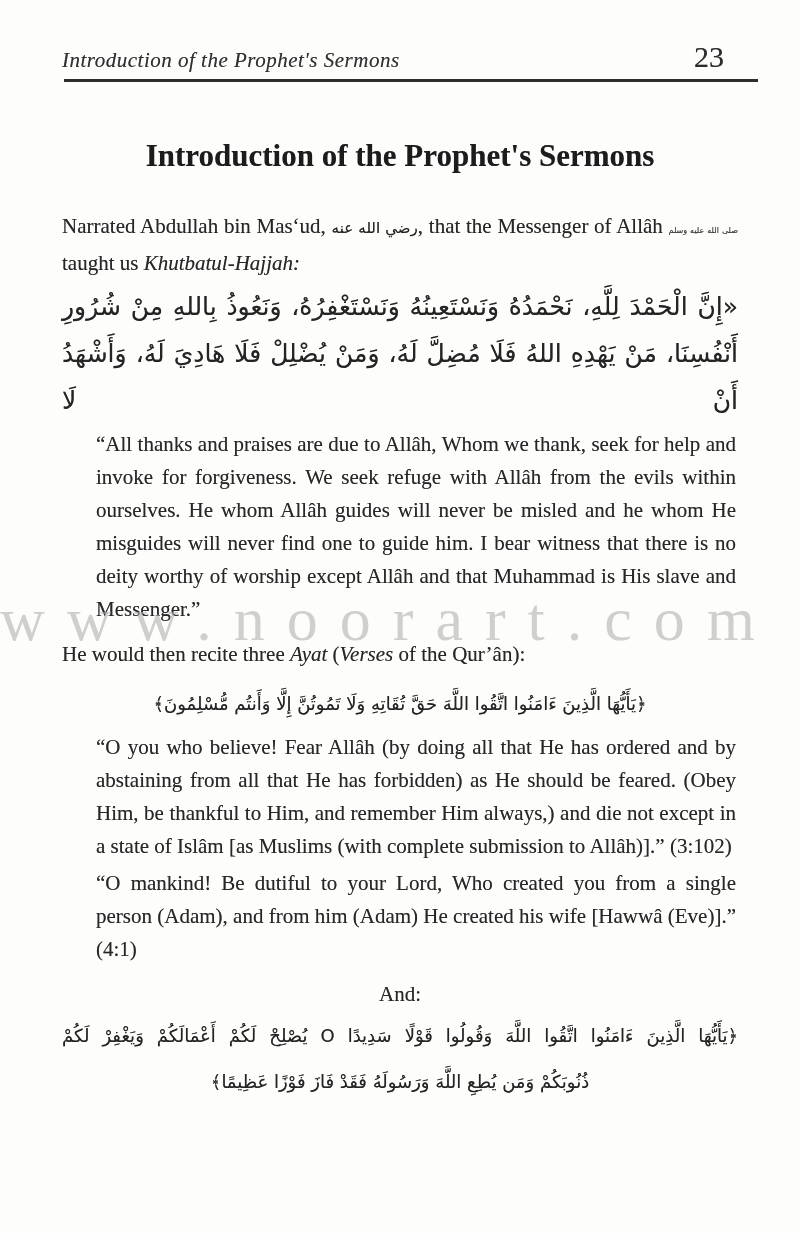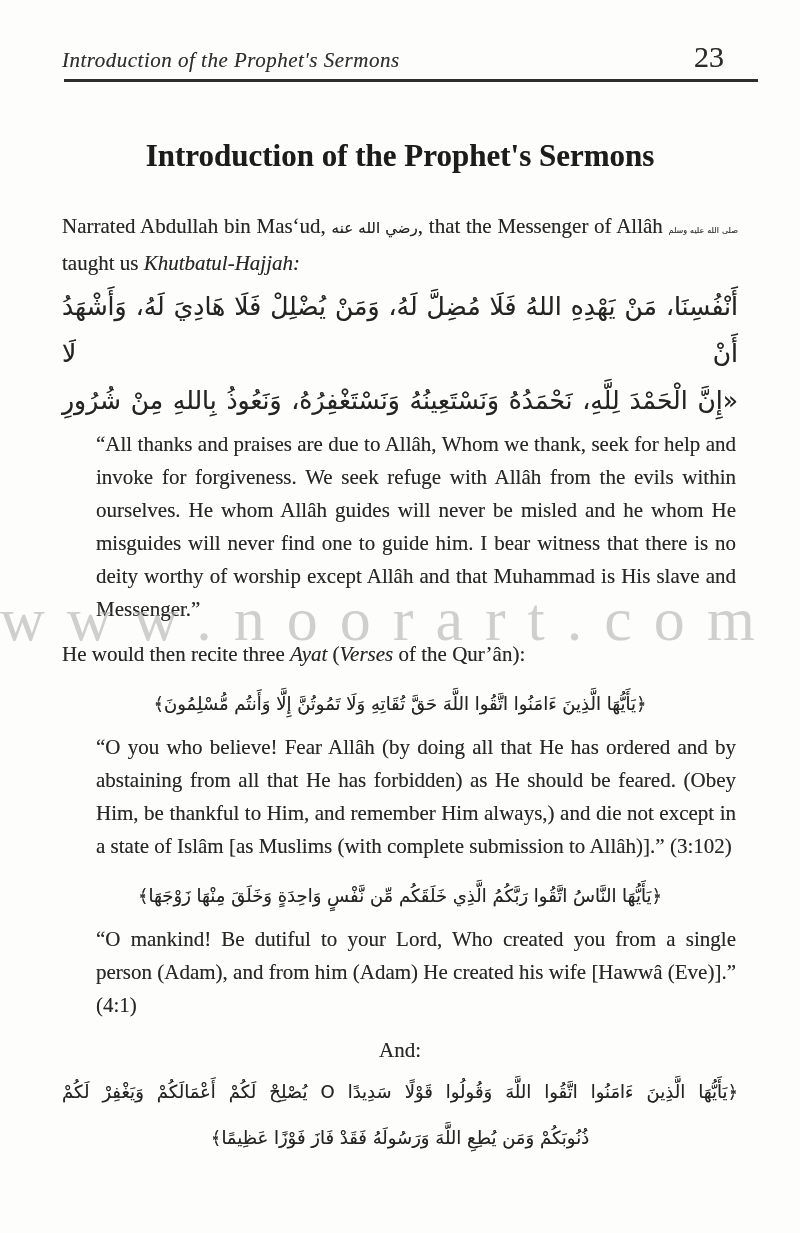--- a/index.html
+++ b/index.html
@@ -130,32 +130,31 @@
     <span class="running-title">Introduction of the Prophet's Sermons</span>
     <span class="page-number">23</span>
   </div>
   <hr class="header-rule">
 
   <h1 class="chapter-title">Introduction of the Prophet's Sermons</h1>
 
   <p class="en intro"><span>Narrated Abdullah bin Mas‘ud, </span><span class="ar ar-inline">رضي الله عنه</span><span>, that the Messenger of Allâh </span><span class="ar ar-tiny">صلى الله عليه وسلم</span><span> taught us </span><i>Khutbatul-Hajjah:</i></p>
 
   <div class="ar ar-khutbah">
+    <div class="ar-line">«إِنَّ الْحَمْدَ لِلَّهِ، نَحْمَدُهُ وَنَسْتَعِينُهُ وَنَسْتَغْفِرُهُ، وَنَعُوذُ بِاللهِ مِنْ شُرُورِ</div>
     <div class="ar-line">أَنْفُسِنَا، مَنْ يَهْدِهِ اللهُ فَلَا مُضِلَّ لَهُ، وَمَنْ يُضْلِلْ فَلَا هَادِيَ لَهُ، وَأَشْهَدُ أَنْ لَا</div>
-    <div class="ar-line">«إِنَّ الْحَمْدَ لِلَّهِ، نَحْمَدُهُ وَنَسْتَعِينُهُ وَنَسْتَغْفِرُهُ، وَنَعُوذُ بِاللهِ مِنْ شُرُورِ</div>
   </div>
 
   <p class="en quote-block">“All thanks and praises are due to Allâh, Whom we thank, seek for help and invoke for forgiveness. We seek refuge with Allâh from the evils within ourselves. He whom Allâh guides will never be misled and he whom He misguides will never find one to guide him. I bear witness that there is no deity worthy of worship except Allâh and that Muhammad is His slave and Messenger.”</p>
 
   <p class="en recite"><span>He would then recite three </span><i>Ayat</i><span> (</span><i>Verses</i><span> of the Qur’ân):</span></p>
 
   <div class="ar ar-verse">﴿يَأَيُّهَا الَّذِينَ ءَامَنُوا اتَّقُوا اللَّهَ حَقَّ تُقَاتِهِ وَلَا تَمُوتُنَّ إِلَّا وَأَنتُم مُّسْلِمُونَ﴾</div>
   <p class="en quote-block">“O you who believe! Fear Allâh (by doing all that He has ordered and by abstaining from all that He has forbidden) as He should be feared. (Obey Him, be thankful to Him, and remember Him always,) and die not except in a state of Islâm [as Muslims (with complete submission to Allâh)].” (3:102)</p>
 
-  <div class="ar ar-verse">﴿يَأَيُّهَا النَّاسُ اتَّقُوا رَبَّكُمُ الَّذِي خَلَقَكُم مِّن نَّفْسٍ وَاحِدَةٍ وَخَلَقَ مِنْهَا زَوْجَهَا﴾</div>
   <p class="en quote-block">“O mankind! Be dutiful to your Lord, Who created you from a single person (Adam), and from him (Adam) He created his wife [Hawwâ (Eve)].” (4:1)</p>
 
   <p class="en and-label">And:</p>
 
   <div class="ar ar-verse" style="margin-top:2px;">
     <div class="ar-verse-justify">﴿يَأَيُّهَا الَّذِينَ ءَامَنُوا اتَّقُوا اللَّهَ وَقُولُوا قَوْلًا سَدِيدًا O يُصْلِحْ لَكُمْ أَعْمَالَكُمْ وَيَغْفِرْ لَكُمْ</div>
     <div class="ar-verse-line2">ذُنُوبَكُمْ وَمَن يُطِعِ اللَّهَ وَرَسُولَهُ فَقَدْ فَازَ فَوْزًا عَظِيمًا﴾</div>
   </div>
 
 </div>

